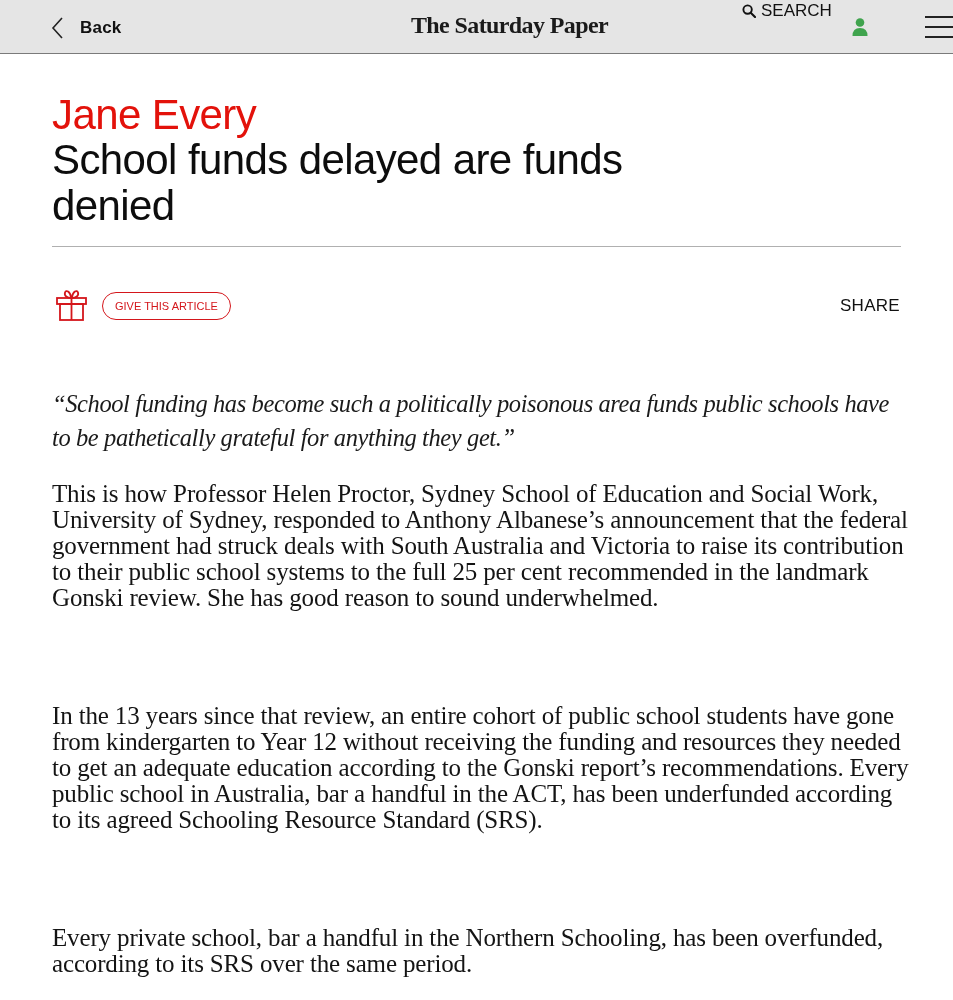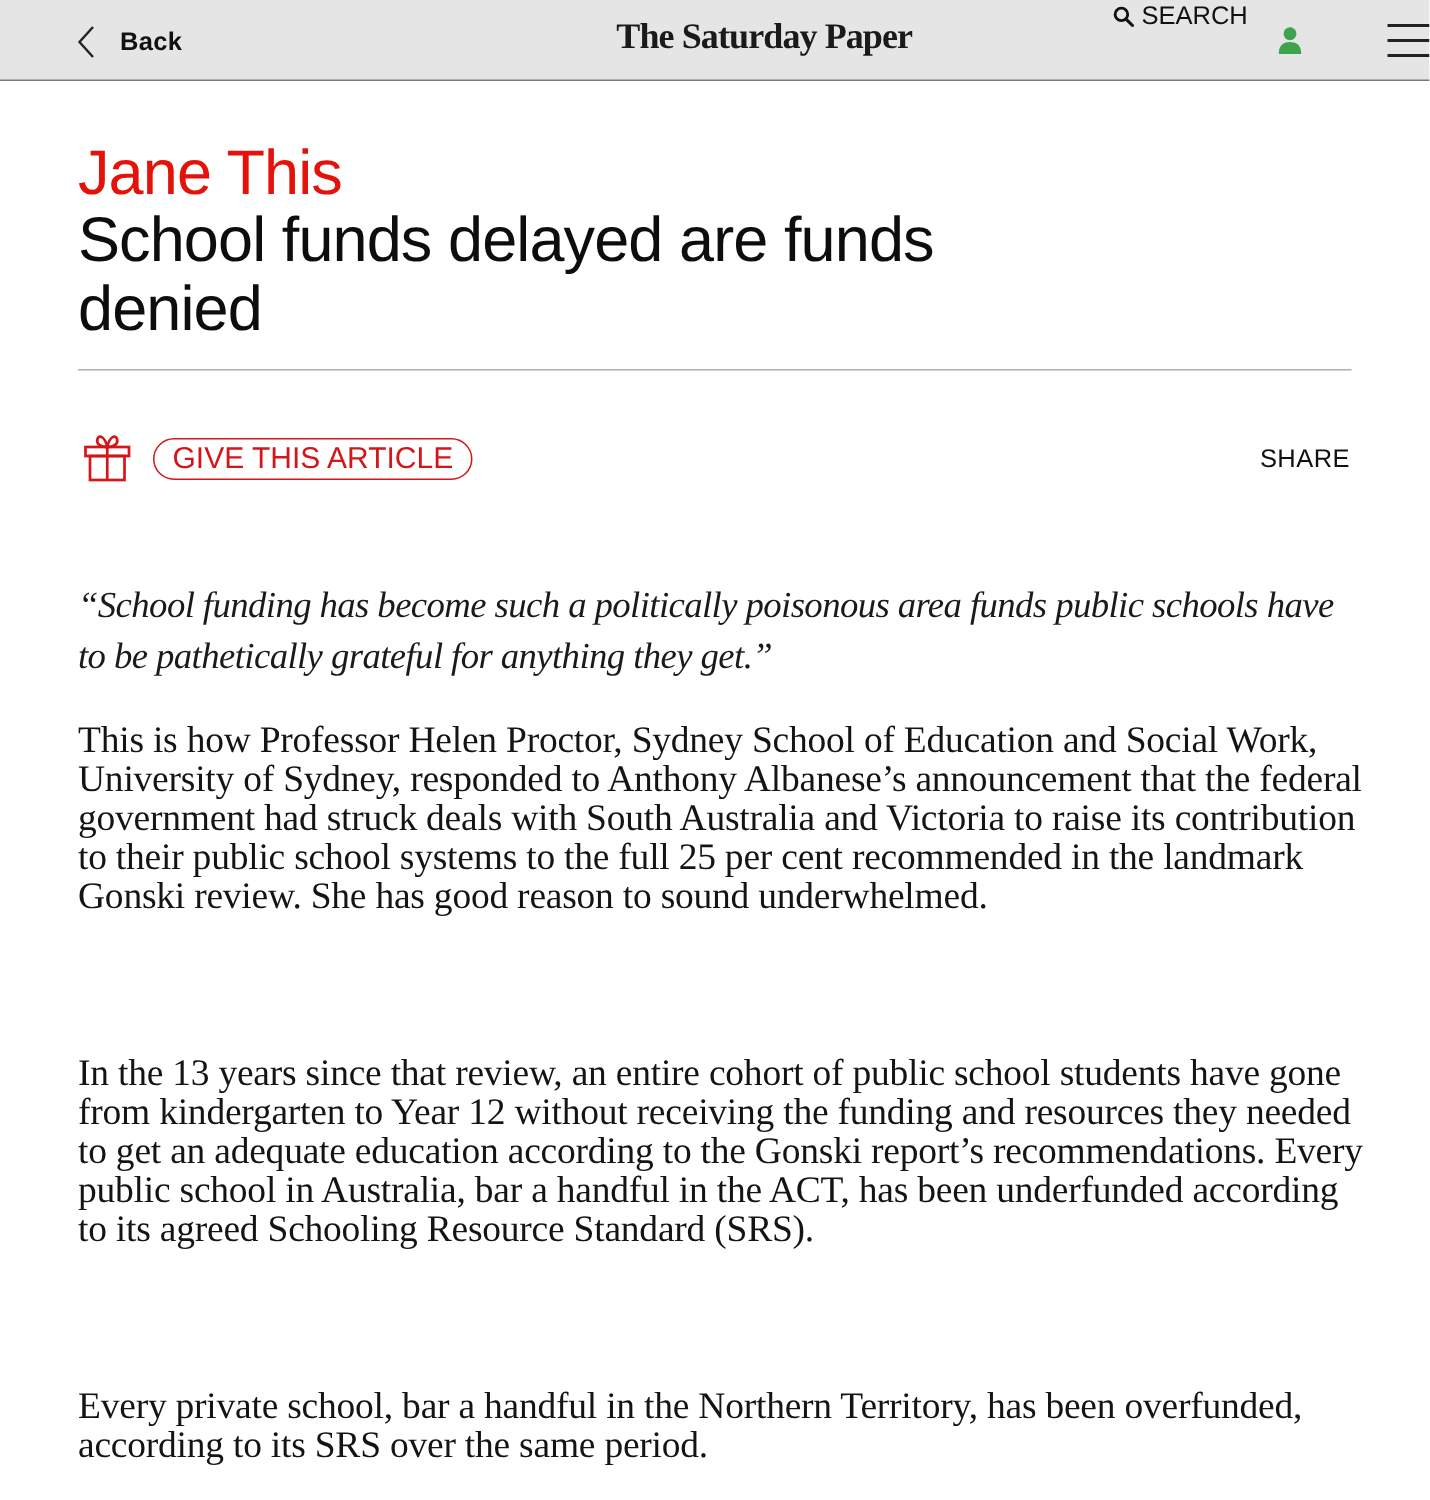--- a/index.html
+++ b/index.html
@@ -20,21 +20,21 @@
   .menu { position: absolute; left: 925px; top: 14px; width: 28px; height: 26px; cursor: pointer; }
   .menu i { position: absolute; left: 0; width: 28px; height: 1.5px; background: #222; }
 
   
   .author { position: absolute; left: 52px; top: 92px; font-size: 42px; color: #e3120b; font-weight: normal; letter-spacing: -0.6px; line-height: 46px; }
   .headline { position: absolute; left: 52px; top: 137px; width: 600px; font-size: 42px; line-height: 46px; color: #0d0d0d; letter-spacing: -0.6px; }
   .rule { position: absolute; left: 52px; top: 246px; width: 849px; height: 1px; background: #b0b0b0; }
 
   
   .gift { position: absolute; left: 55px; top: 288px; width: 33px; height: 34px; cursor: pointer; }
-  .give { position: absolute; left: 102px; top: 292px; height: 28px; padding: 0 12px; border: 1.5px solid #d4161b; border-radius: 14px; color: #d4161b; font-size: 20px; display: flex; align-items: center; cursor: pointer; background: #fff; }
+  .give { position: absolute; left: 102px; top: 292px; height: 28px; padding: 0 12px; border: 1.5px solid #d4161b; border-radius: 14px; color: #d4161b; font-size: 11px; display: flex; align-items: center; cursor: pointer; background: #fff; }
   .share { position: absolute; right: 53px; top: 296px; font-size: 17px; color: #111; cursor: pointer; letter-spacing: 0.3px; }
 
   
   .pullquote { position: absolute; left: 52px; top: 387px; width: 850px; font-family: "Liberation Serif", serif; font-style: italic; font-size: 24.5px; line-height: 34px; color: #1a1a1a; letter-spacing: -0.4px; }
   .para { position: absolute; left: 52px; width: 860px; font-family: "Liberation Serif", serif; font-size: 25px; line-height: 26px; color: #141414; letter-spacing: -0.15px; }
   .p1 { top: 481px; }
   .p2 { top: 703px; }
   .p3 { top: 925px; }
 </style>
 </head>
@@ -65,32 +65,32 @@
     <path d="M1.5 19 Q1.5 11 9 11 Q16.5 11 16.5 19 Z" fill="#3fa34d"></path>
   </svg>
 
   <div class="menu">
     <i style="top:2px"></i>
     <i style="top:12px"></i>
     <i style="top:22px"></i>
   </div>
 </header>
 
-<div class="author">Jane This</div>
+<div class="author">Jane Every</div>
 <h1 class="headline" style="font-weight:normal;">School funds delayed are funds denied</h1>
 <div class="rule"></div>
 
 <svg class="gift" viewBox="0 0 33 34">
   <g fill="none" stroke="#d4161b" stroke-width="1.8">
     <rect x="2" y="10" width="29" height="6"></rect>
     <rect x="5" y="16" width="23" height="16"></rect>
     <line x1="16.5" y1="10" x2="16.5" y2="32"></line>
     <path d="M16.5 10 C12 10 9 8 10 4.5 C11 1.5 15 3 16.5 10 Z"></path>
     <path d="M16.5 10 C21 10 24 8 23 4.5 C22 1.5 18 3 16.5 10 Z"></path>
   </g>
 </svg>
 <div class="give">GIVE THIS ARTICLE</div>
 <div class="share">SHARE</div>
 
 <blockquote class="pullquote">“School funding has become such a politically poisonous area funds public schools have to be pathetically grateful for anything they get.”</blockquote>
 <p class="para p1">This is how Professor Helen Proctor, Sydney School of Education and Social Work, University of Sydney, responded to Anthony Albanese’s announcement that the federal government had struck deals with South Australia and Victoria to raise its contribution to their public school systems to the full 25 per cent recommended in the landmark Gonski review. She has good reason to sound underwhelmed.</p>
 <p class="para p2">In the 13 years since that review, an entire cohort of public school students have gone from kindergarten to Year 12 without receiving the funding and resources they needed to get an adequate education according to the Gonski report’s recommendations. Every public school in Australia, bar a handful in the ACT, has been underfunded according to its agreed Schooling Resource Standard (SRS).</p>
-<p class="para p3">Every private school, bar a handful in the Northern Territory, has been overfunded, according to its SRS over the same period.</p>
+<p class="para p3">Every private school, bar a handful in the Northern Schooling, has been overfunded, according to its SRS over the same period.</p>
 
 </body></html>

